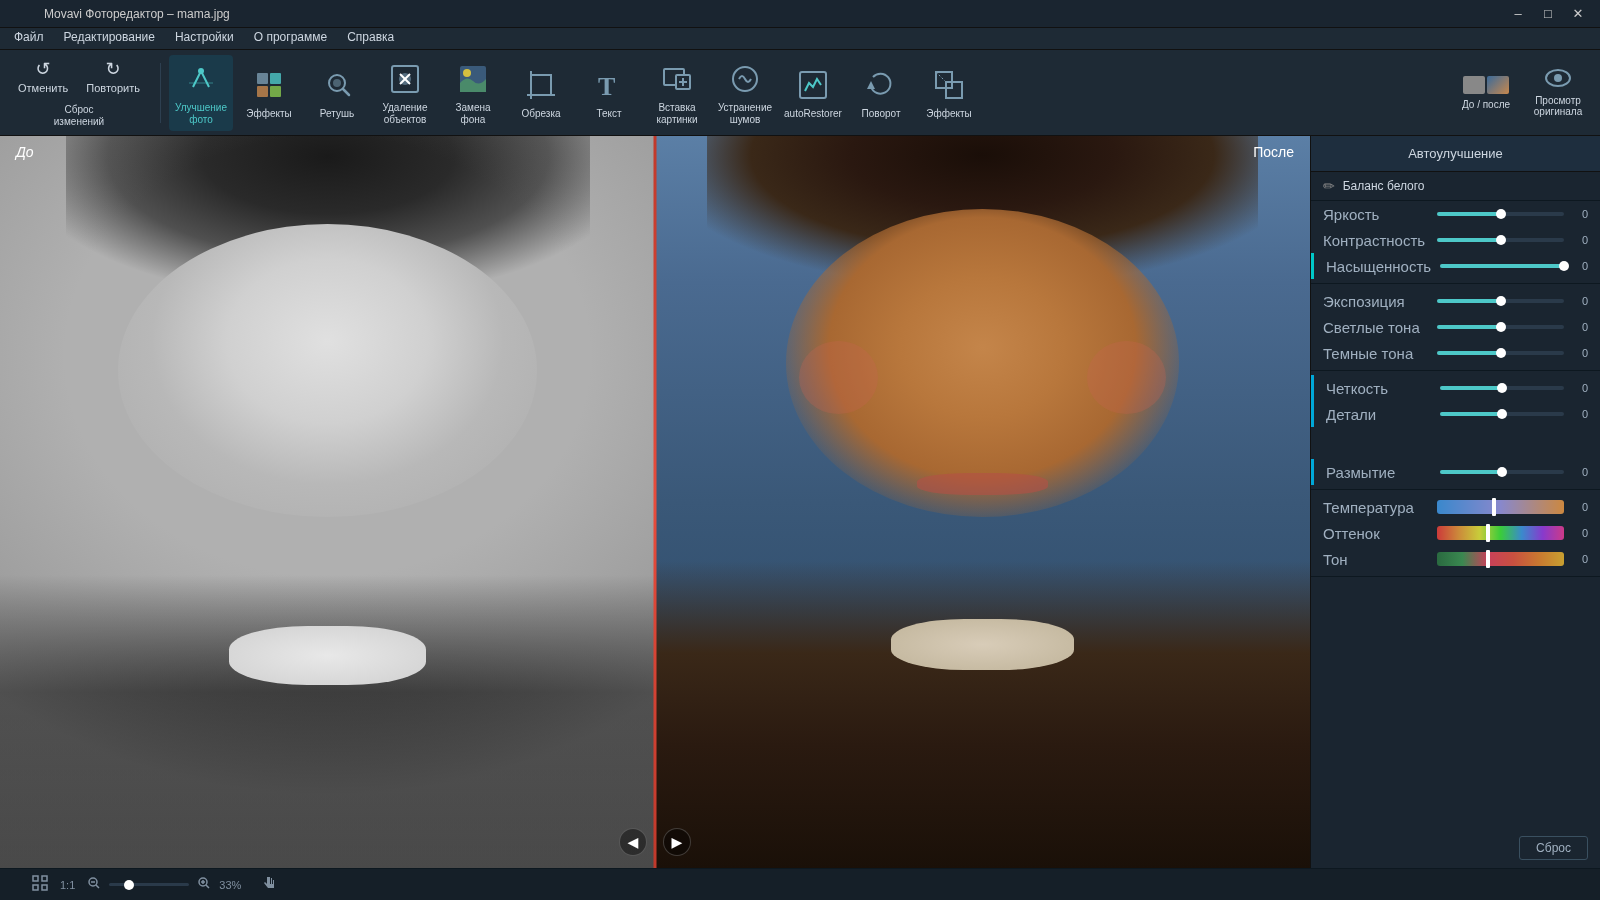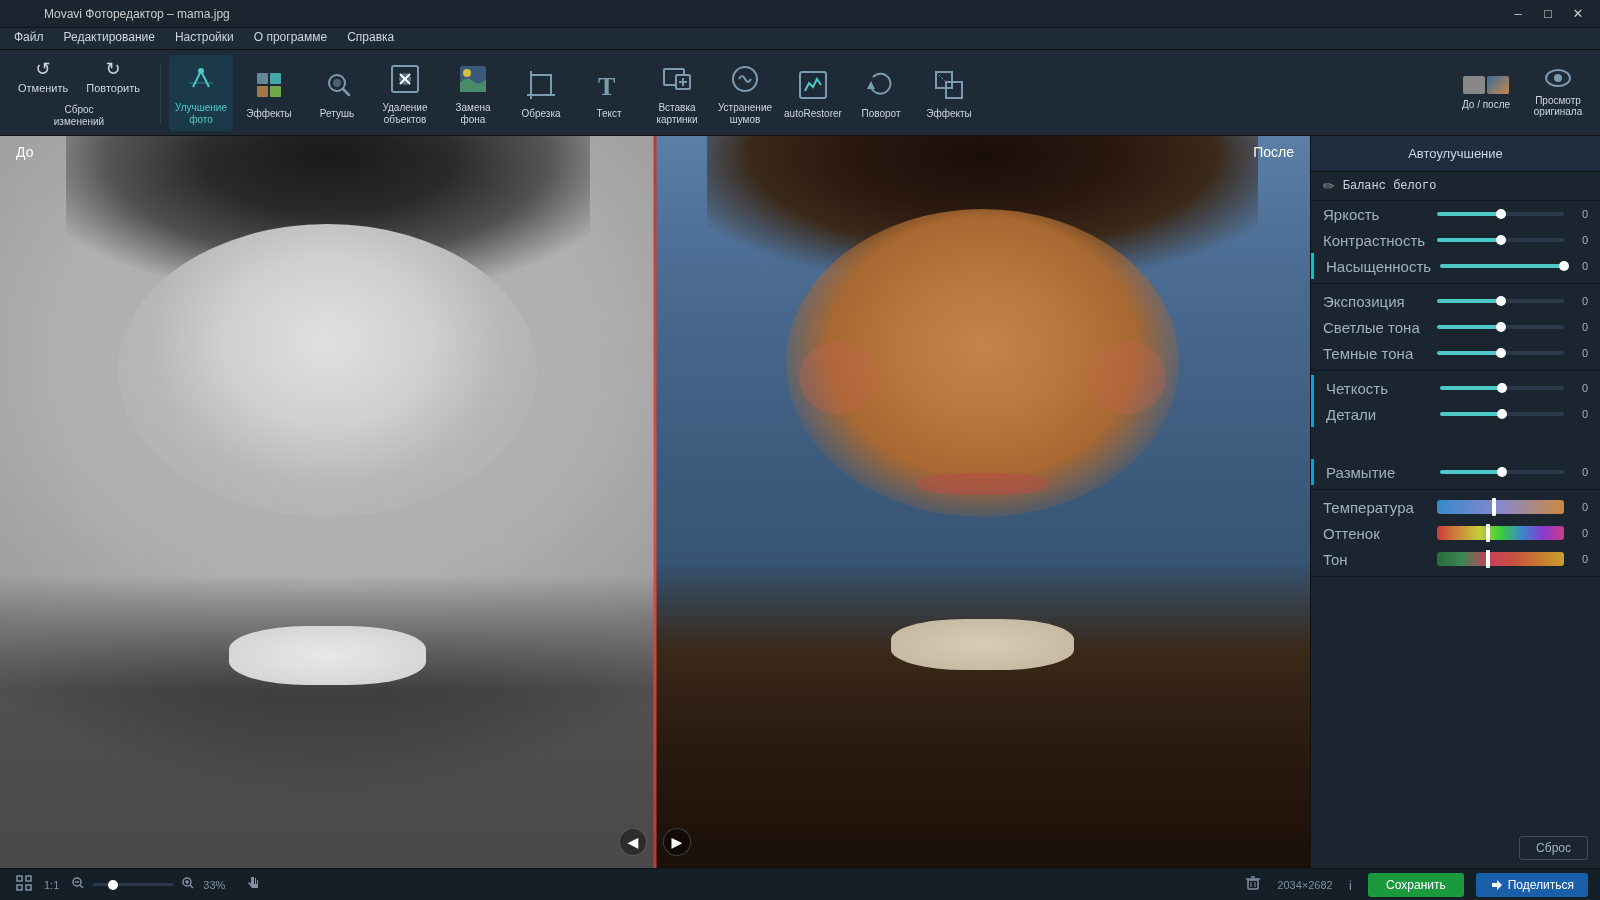--- a/index.html
+++ b/index.html
@@ -150,21 +150,21 @@
 
     
     .photo-label {
       position: absolute;
       top: 8px;
       font-size: 14px;
       color: #ffffff;
       z-index: 10;
       font-weight: 400;
     }
-    .label-before { left: 16px; }
+    .label-before { left: 16px; font-style: italic; }
     .label-after { right: 16px; }
 
     
     .images-container {
       width: 100%;
       height: 100%;
       display: flex;
       position: relative;
     }
 
@@ -223,21 +223,20 @@
       padding: 6px 12px;
       border-bottom: 1px solid #0d1820;
     }
     .wb-icon {
       color: #888;
       font-size: 14px;
     }
     .wb-label {
       font-size: 12px;
       color: #cdd6e0;
-      font-family: Liberation Mono, monospace;
     }
 
     .slider-row {
       display: flex;
       align-items: center;
       padding: 4px 12px;
       gap: 4px;
       min-height: 26px;
     }
     .slider-label {
@@ -317,21 +316,21 @@
       cursor: pointer;
     }
 
     
     #status-bar {
       height: 32px;
       background: #151f28;
       border-top: 1px solid #0d1820;
       display: flex;
       align-items: center;
-      padding: 0 12px;
+      padding: 0 28px;
       gap: 12px;
     }
     .status-left {
       display: flex;
       align-items: center;
       gap: 8px;
     }
     .zoom-section {
       display: flex;
       align-items: center;
@@ -836,33 +835,13 @@
       </button>
       <span style="font-size:11px;color:#8090a0;min-width:30px;">33%</span>
     </div>
     <button class="icon-btn-small">
       <svg width="16" height="16" viewBox="0 0 16 16" fill="#8090a0">
         <path d="M6 2 L6 9 L4 7 L3 8 L7 13 L13 13 L13 5 L12 5 L12 9 L11 9 L11 3 L10 3 L10 9 L9 9 L9 2Z" fill="#8090a0"></path>
       </svg>
     </button>
   </div>
 
-  <div class="status-right">
-    <button class="icon-btn-small">
-      <svg width="16" height="16" viewBox="0 0 16 16">
-        <rect x="3" y="5" width="10" height="9" rx="1" fill="none" stroke="#8090a0" stroke-width="1.5"></rect>
-        <line x1="1" y1="4" x2="15" y2="4" stroke="#8090a0" stroke-width="1.5"></line>
-        <line x1="6" y1="2" x2="10" y2="2" stroke="#8090a0" stroke-width="1.5"></line>
-        <line x1="6" y1="7" x2="6" y2="12" stroke="#8090a0" stroke-width="1"></line>
-        <line x1="10" y1="7" x2="10" y2="12" stroke="#8090a0" stroke-width="1"></line>
-      </svg>
-    </button>
-    <span style="font-size:11px;color:#8090a0;">2034×2682</span>
-    <button class="icon-btn-small" style="color:#8090a0;font-size:13px;">ℹ</button>
-    <button class="save-btn">Сохранить</button>
-    <button class="share-btn">
-      <svg width="14" height="14" viewBox="0 0 14 14">
-        <path d="M2 7 L7 2 L12 7 L9 7 L9 12 L5 12 L5 7Z" fill="white" transform="rotate(90 7 7)"></path>
-      </svg>
-      <span>Поделиться</span>
-    </button>
-  </div>
 </div>
 
 </body></html>

